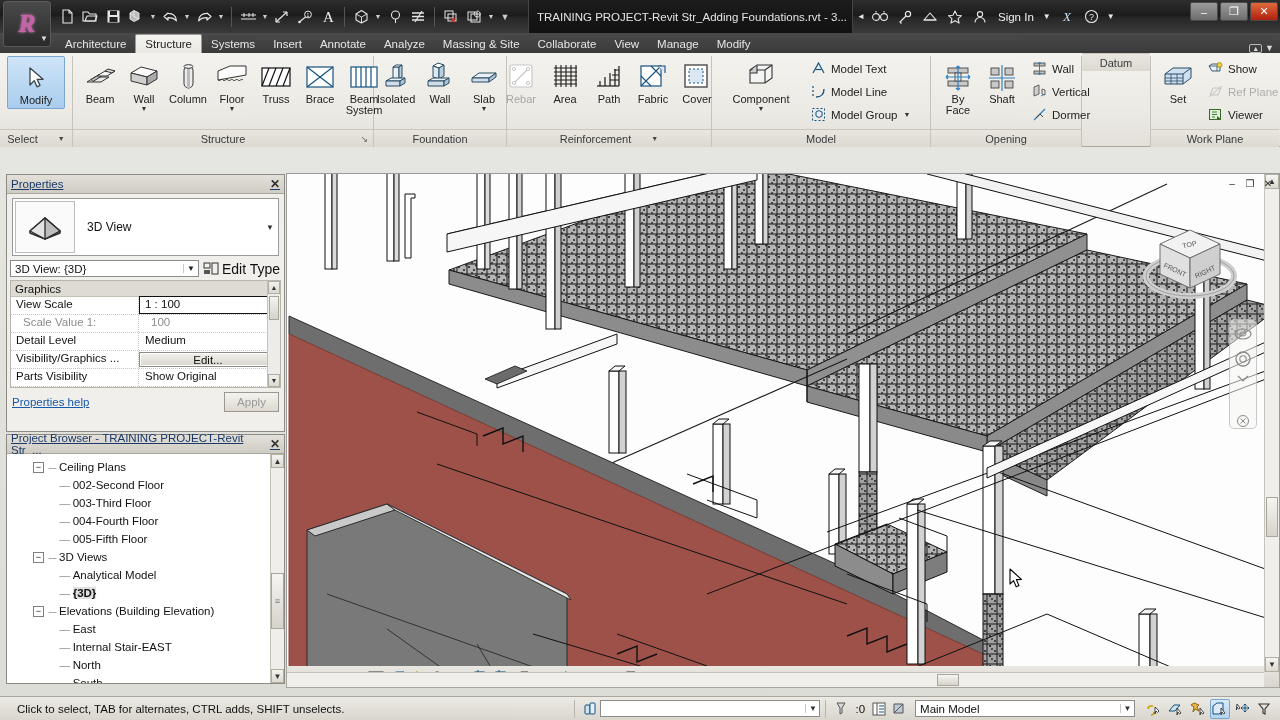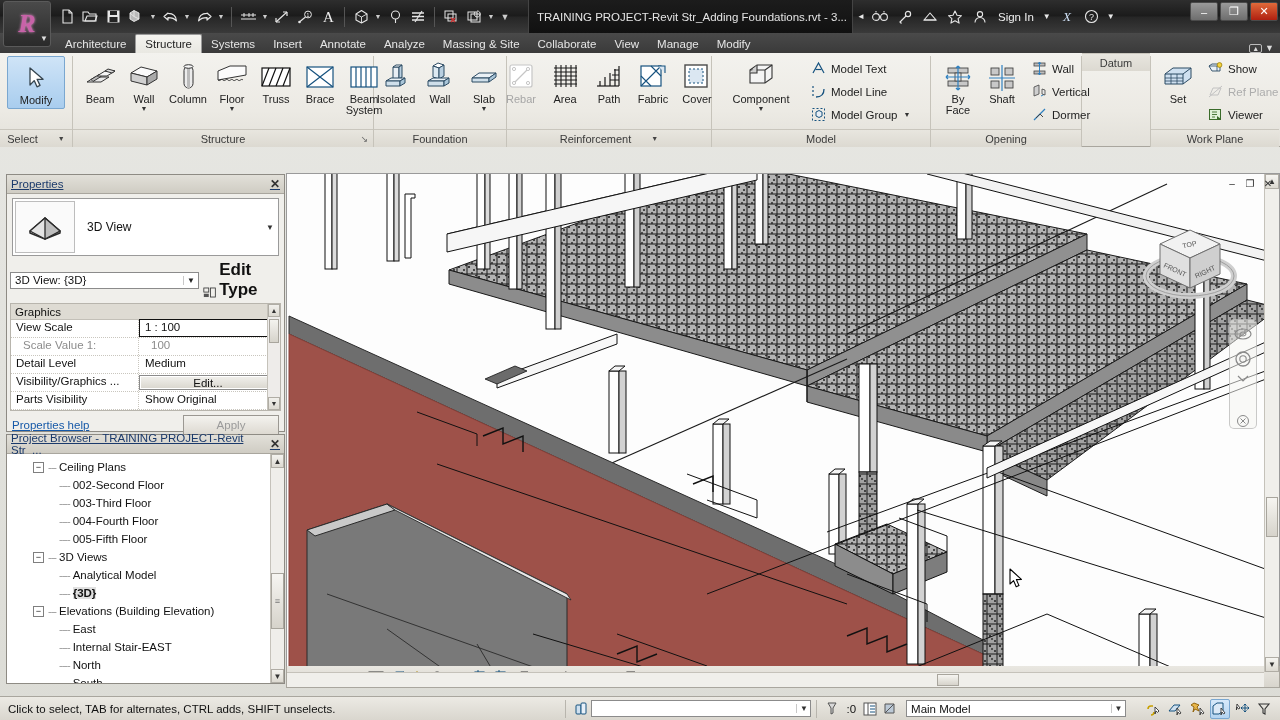--- a/index.html
+++ b/index.html
@@ -149,21 +149,21 @@
            display:flex;align-items:center;justify-content:center;}
   .tslabel { flex:1; font-size:12px; color:#111; padding-left:10px; }
   .tscaret { width:16px; text-align:center; font-size:8px; color:#333; }
   .typerow { display:flex; align-items:center; margin:4px 3px 0 3px; gap:4px;}
   .typecombo {
     flex:0 0 189px; height:17px; background:#fff; border:1px solid #8b8b8b;
     display:flex; align-items:center; padding-left:4px; font-size:11.5px; color:#111;
   }
   .typecombo .cc { margin-left:auto; width:15px; text-align:center; font-size:8px; color:#222;
                    border-left:1px solid #c8c8c8; }
-  .edittype { display:flex; align-items:flex-end; gap:3px; font-size:17px; color:#111;font-weight:bold; }
+  .edittype { display:flex; align-items:center; gap:3px; font-size:14px; color:#111; }
   .grid { margin:3px 3px 0 3px; border:1px solid #b8b5ad; background:#fff; height:108px; position:relative;
           display:flex; flex-direction:column; }
   .ghead { height:16px; background:#dedbd3; display:flex; align-items:center; padding:0 4px;
            font-size:11.5px; color:#111; border-bottom:1px solid #c3c0b8;}
   .ghead .chev { margin-left:auto; font-size:9px; }
   .grow { display:flex; height:18px; font-size:11.5px; color:#111; align-items:stretch;
           border-bottom:1px dotted #c9c6be;}
   .gname { width:128px; padding:1px 0 0 5px; border-right:1px dotted #c9c6be; }
   .gval { flex:1; padding:1px 0 0 6px; }
   .grow.dim .gname, .grow.dim .gval { color:#8c8c8c;padding-left:12px; }
@@ -172,21 +172,21 @@
               border:1px solid #8b8b8b; text-align:center; padding:0; line-height:15px;
               box-shadow: inset 0 0 0 1px #fff; }
   .gscroll { position:absolute; right:0; top:0; width:13px; height:100%; background:#eeeceA;
              border-left:1px solid #c5c2ba; display:flex; flex-direction:column; }
   .gscroll .ar { height:13px; background:linear-gradient(#f1f0ec,#dcd9d1); border:1px solid #b0ada5;
                  display:flex;align-items:center;justify-content:center;font-size:7px;color:#333;}
   .gscroll .thumb { height:24px; margin:2px 1px; background:linear-gradient(#f4f3ef,#d6d3cb);
                     border:1px solid #a8a59d;}
   .propfoot { display:flex; align-items:center; margin:4px 5px 0 5px; }
   .phelp { font-size:11.5px; color:#1659a8; text-decoration:underline; }
-  .applybtn { margin-left:auto; width:96px; height:20px;
+  .applybtn { margin-left:auto; width:55px; height:20px;
               background:linear-gradient(#f4f3ef,#ddd9d1); border:1px solid #9b9892;
               font-size:11.5px; color:#9a9a9a; display:flex;align-items:center;justify-content:center;}
 
   
   .browser {
     position:absolute; left:6px; top:434px; width:279px; height:250px;
     background:#fff; border:1px solid #8e8b84;
   }
   .tree { position:absolute; left:0; top:19px; right:0; bottom:0; overflow:hidden;
           background:#fff; padding:4px 0 0 0; }
@@ -246,21 +246,21 @@
     background:rgba(245,245,243,0.55); border:1px solid rgba(160,160,160,0.55);
     border-radius:5px; z-index:7; display:flex; flex-direction:column; align-items:center; padding-top:4px; gap:4px;
   }
 
   
   .statusbar {
     position:absolute; left:0; bottom:0; width:1280px; height:24px;
     background:linear-gradient(#eceae4,#d9d6ce); border-top:1px solid #a9a69e;
     display:flex; align-items:center;
   }
-  .sbtext { font-size:11.5px; color:#111; padding-left:8px; white-space:nowrap; }
+  .sbtext { font-size:11.5px; color:#111; padding-left:17px; white-space:nowrap; }
   .sbsep { width:1px; height:18px; background:#b8b5ad; margin:0 5px; }
   .sbcombo { width:220px; height:17px; background:#fff; border:1px solid #8b8b8b;
              display:flex;align-items:center; padding-left:4px; font-size:11.5px; color:#111;}
   .sbcombo .cc { margin-left:auto; width:14px;text-align:center;font-size:8px;color:#333;
                  border-left:1px solid #c8c8c8;}
   .sbicon { width:20px;height:20px;display:flex;align-items:center;justify-content:center;}
   .sbnum { font-size:11.5px; color:#111; padding:0 4px;}
   .sbright { margin-left:auto; display:flex; align-items:center; gap:2px; padding-right:6px;}
   .sbright .sbicon.active { background:linear-gradient(#d7e9fa,#b4d4f0); border:1px solid #7aa7d0; border-radius:2px;}
 

